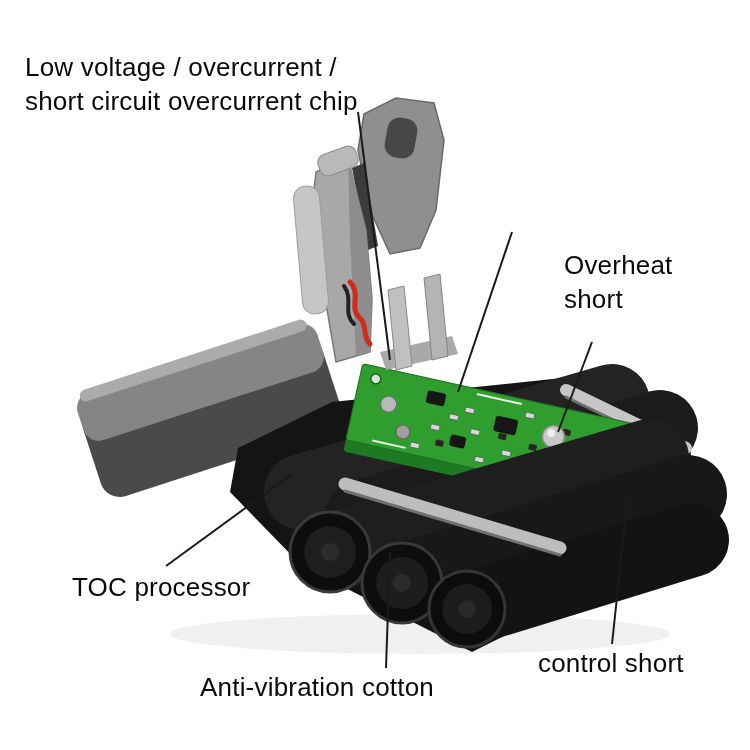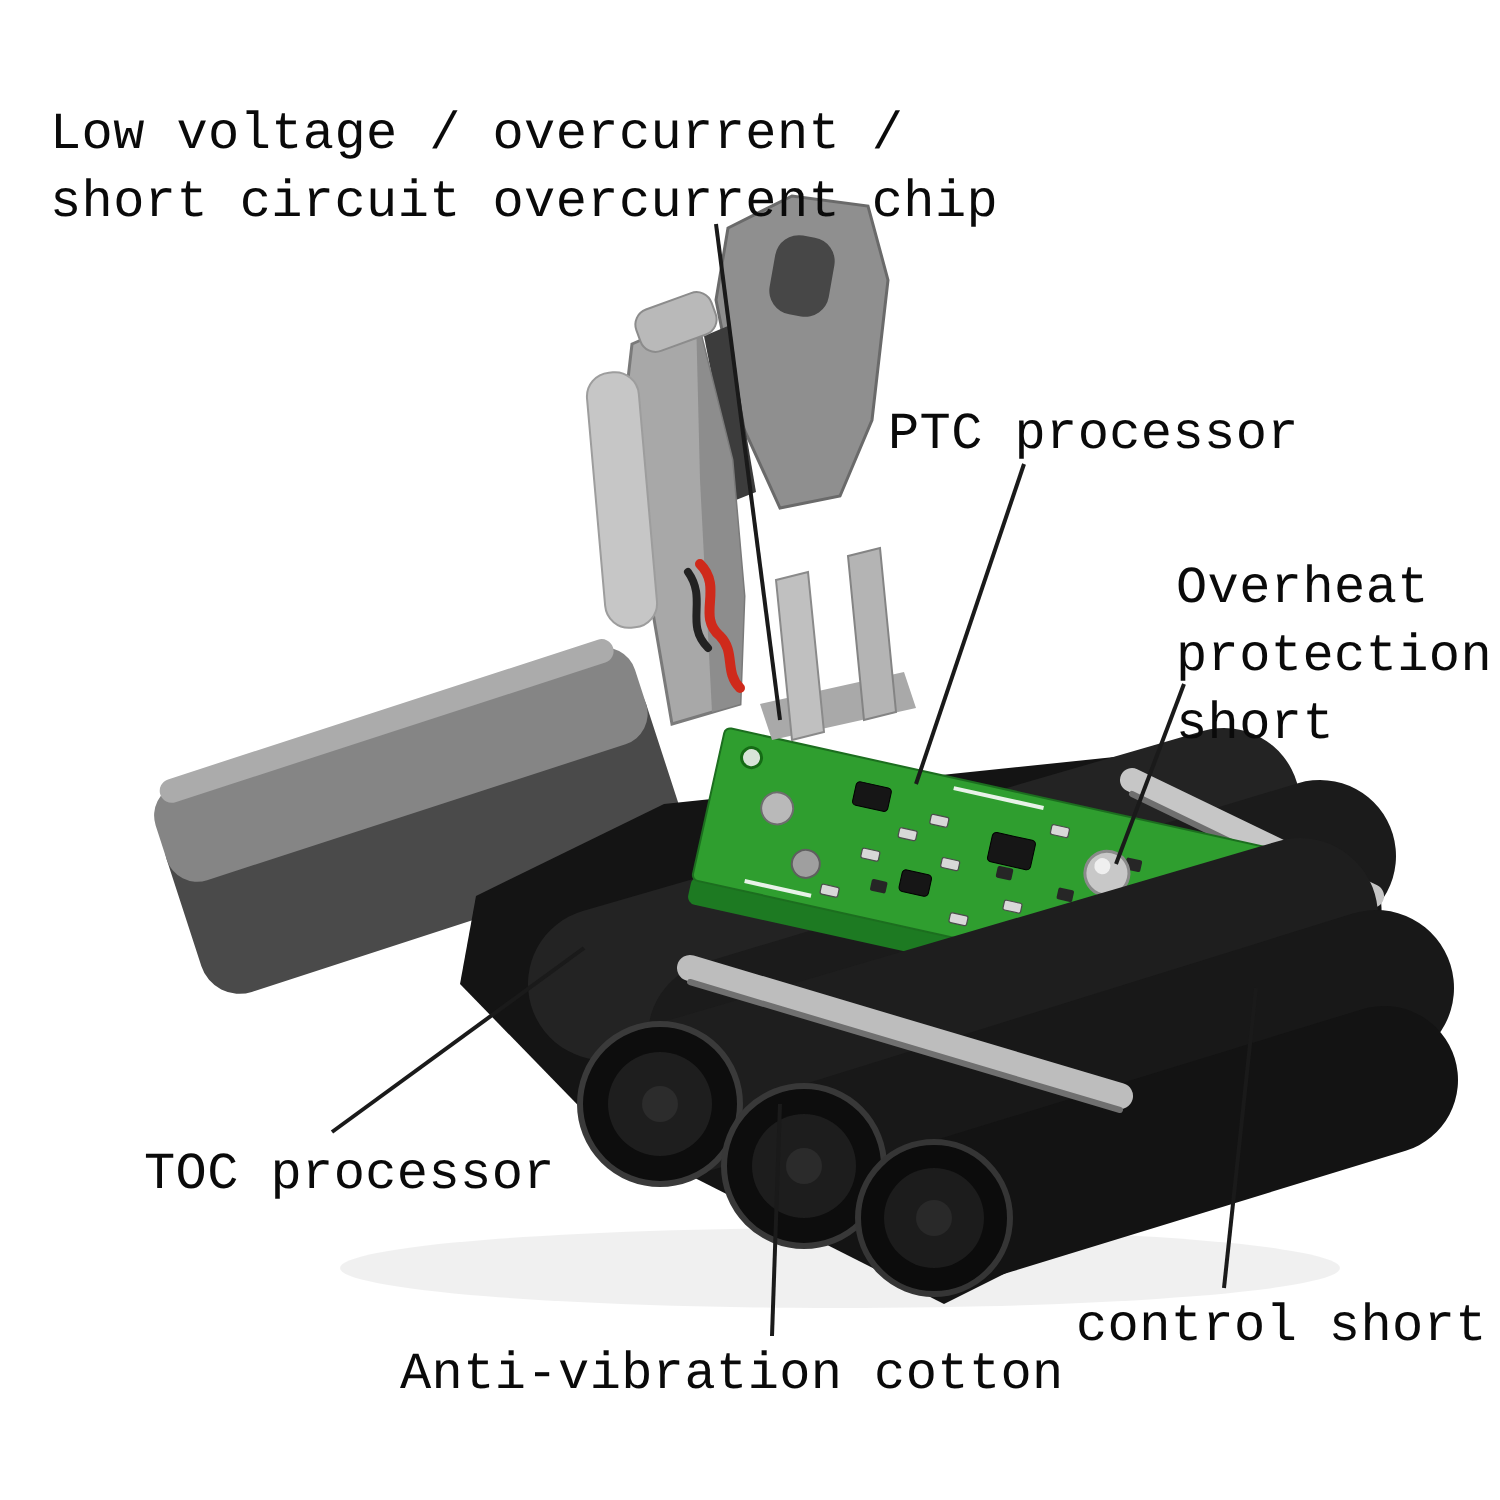--- a/index.html
+++ b/index.html
@@ -17,21 +17,20 @@
   html,body{margin:0;padding:0;}
   body{width:750px;height:750px;overflow:hidden;background:var(--background);}
   .stage{
     position:relative;width:750px;height:750px;background:var(--background);
     font-family:"Liberation Sans","DejaVu Sans",sans-serif;
   }
   .scene{position:absolute;left:0;top:0;}
   .label{
     position:absolute;color:var(--text);font-size:26px;line-height:34px;
     letter-spacing:0.2px;
-    font-family:Liberation Mono, monospace;
   }
   .ln{white-space:nowrap;}
   .callout{stroke:var(--callout-line);stroke-width:2;}
   .pcb-board{fill:var(--pcb-green);stroke:#1c6e1f;stroke-width:1;}
   .pcb-side{fill:var(--pcb-green-dark);}
   .housing-body{fill:var(--housing-gray-dark);}
   .housing-top{fill:var(--housing-gray);}
   .housing-edge{fill:#ababab;}
   .wire-red{stroke:var(--wire-red);}
   .smd-s{fill:#d8d8d8;stroke:#4c4c4c;stroke-width:0.6;}
@@ -156,25 +155,23 @@
       <line class="callout" x1="386" y1="668" x2="390" y2="552"></line>
       <line class="callout" x1="612" y1="644" x2="628" y2="494"></line>
     </g>
   </svg>
 
   <div class="label" style="left:25px; top:50px; width:380px;">
     <div class="ln">Low voltage / overcurrent /</div>
     <div class="ln">short circuit overcurrent chip</div>
   </div>
 
-  <div class="label ln" style="left:444px; top:200px;">PTC processor</div>
 
-  <div class="label" style="left:588px; top:248px; width:150px;margin-top:29px;">
+  <div class="label" style="left:564px; top:248px; width:150px;">
     <div class="ln">Overheat</div>
-    <div class="ln">protection</div>
     <div class="ln">short</div>
   </div>
 
   <div class="label ln" style="left:72px; top:570px;">TOC processor</div>
 
   <div class="label ln" style="left:200px; top:670px;">Anti-vibration cotton</div>
 
   <div class="label" style="left:538px; top:646px; width:205px;">
     <div class="ln">control short</div>
   </div>

